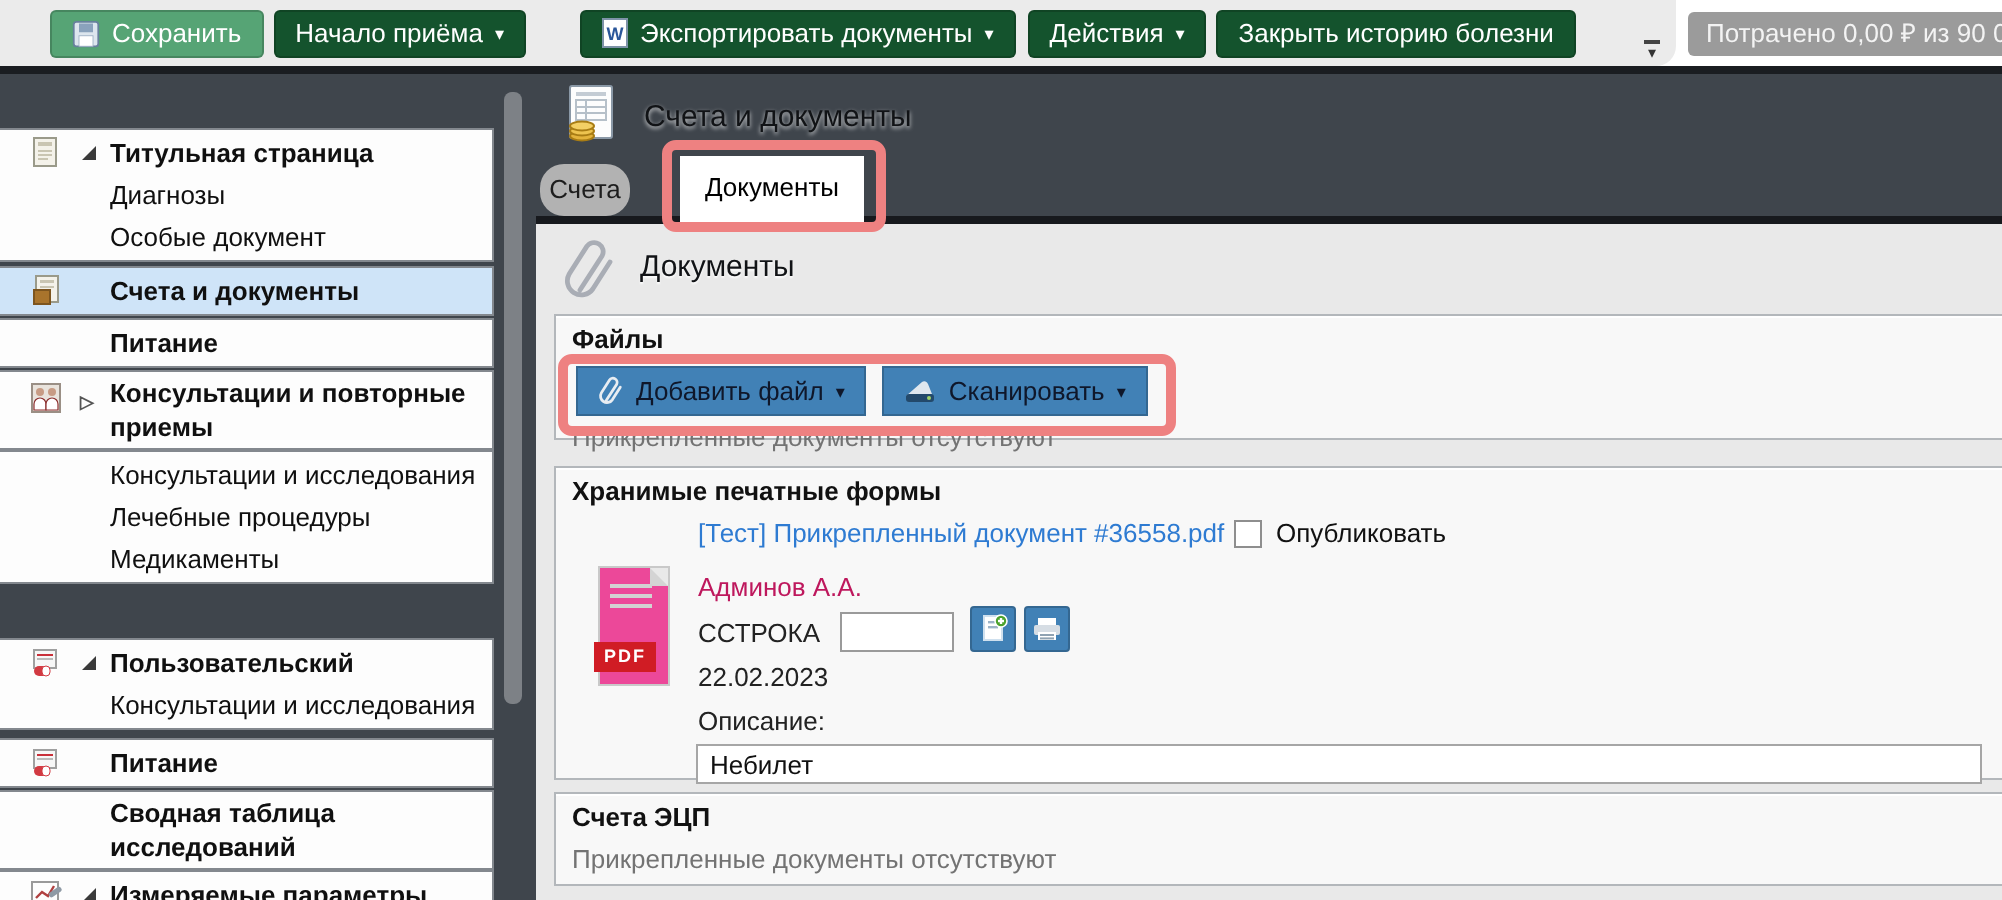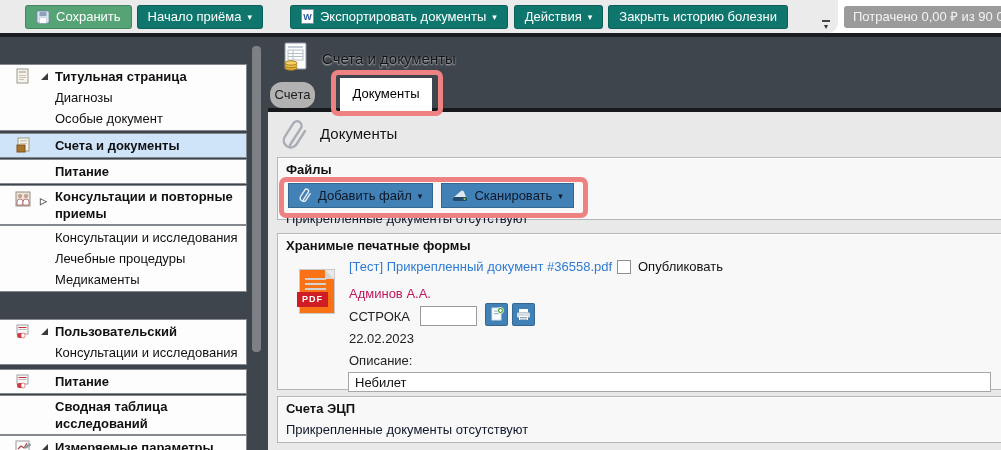--- a/index.html
+++ b/index.html
@@ -7,21 +7,21 @@
   body { font-family:"Liberation Sans", sans-serif; background:#fff; position:relative; font-size:13px; }
 
   
   .toolbar { position:absolute; left:0; top:0; width:1001px; height:33px; background:#fff; z-index:3; }
   .toolbar-strip { position:absolute; left:0; top:0; width:838px; height:33px; background:#ebebeb;
                    border-radius:0 0 10px 0; display:flex; align-items:center; }
   .tbtn { height:24px; display:inline-flex; align-items:center; gap:6px; padding:0 10px;
           color:#fff; font-size:13px; border-radius:3px; cursor:pointer; white-space:nowrap;
           border:1px solid rgba(0,0,0,.18); }
   .tbtn.green { background:#56a475; margin-left:25px; }
-  .tbtn.blue  { background:#0f766e; }
+  .tbtn.blue  { background:#14532d; }
   .caret { font-size:9px; line-height:1; position:relative; top:1px; }
   .collapse-toggle { position:absolute; left:819px; top:20px; width:14px; text-align:center;
                      color:#333; font-size:8px; line-height:5px; cursor:pointer; }
   .collapse-toggle .bar { display:block; height:0; border-top:2px solid #444; margin:0 3px 2px 3px; }
   .spent { position:absolute; right:0; top:6px; height:22px; line-height:22px; background:#9b9b9b;
            color:#f3f3f3; padding:0 9px; border-radius:3px 0 0 3px; white-space:nowrap;
            overflow:hidden; width:157px; }
 
   
   .app-bg { position:absolute; left:0; top:33px; width:1001px; height:417px; background:#3f454c;
@@ -56,30 +56,30 @@
                     text-shadow:0 1px 1px rgba(255,255,255,.9); }
   .panel { position:absolute; left:9px; width:724px; background:#f8f8f8;
            border:1px solid #b3b7bb; border-right:none; box-shadow:inset 0 1px 0 #fff; }
   .panel-files  { top:45px;  height:63px; }
   .panel-forms  { top:121px; height:157px; }
   .panel-ecp    { top:284px; height:47px; }
   .ptitle { position:absolute; left:8px; top:4px; font-weight:bold; color:#111; }
   .files-buttons { position:absolute; left:10px; top:25px; display:flex; gap:8px; }
   .pbtn { height:25px; display:inline-flex; align-items:center; gap:6px; padding:0 10px; color:#0f172a;
           background:#4181b6; border:1px solid rgba(0,0,0,.2); border-radius:0; cursor:pointer; white-space:nowrap; }
-  .empty-text { position:absolute; left:8px; color:#0f172a; }
+  .empty-text { position:absolute; left:8px; color:#737373; }
   .panel-files .empty-text { top:53px; }
   .panel-ecp .empty-text { top:25px; }
 
   
   .doc-link { position:absolute; left:71px; top:25px; color:#2e7bd2; cursor:pointer; }
   .publish-box { position:absolute; left:339px; top:26px; width:14px; height:14px; background:#fff;
                  border:1px solid #8e8e8e; cursor:pointer; }
   .publish-label { position:absolute; left:360px; top:25px; color:#111; }
-  .pdf-icon { position:absolute; left:21px; top:35px; width:36px; height:45px; background:#f97316;
+  .pdf-icon { position:absolute; left:21px; top:49px; width:36px; height:60px; background:#ec4899;
               border:1px solid #c9c9c9; }
   .pdf-icon .fold { position:absolute; right:0; top:0; width:0; height:0;
                     border-top:9px solid #e9e9e9; border-left:9px solid #d4d4d4; }
   .pdf-icon .l { position:absolute; left:5px; height:2px; background:#d2d2d2; right:8px; }
   .pdf-badge { position:absolute; left:-3px; bottom:6px; width:31px; height:15px; background:#d01c24;
                color:#fff; font-weight:bold; font-size:9px; text-align:center; line-height:15px;
                letter-spacing:1px; }
   .author { position:absolute; left:71px; top:52px; color:#be185d; }
   .line-label { position:absolute; left:71px; top:75px; color:#222; }
   .line-input { position:absolute; left:142px; top:72px; width:57px; height:20px; border:1px solid #9a9a9a;

